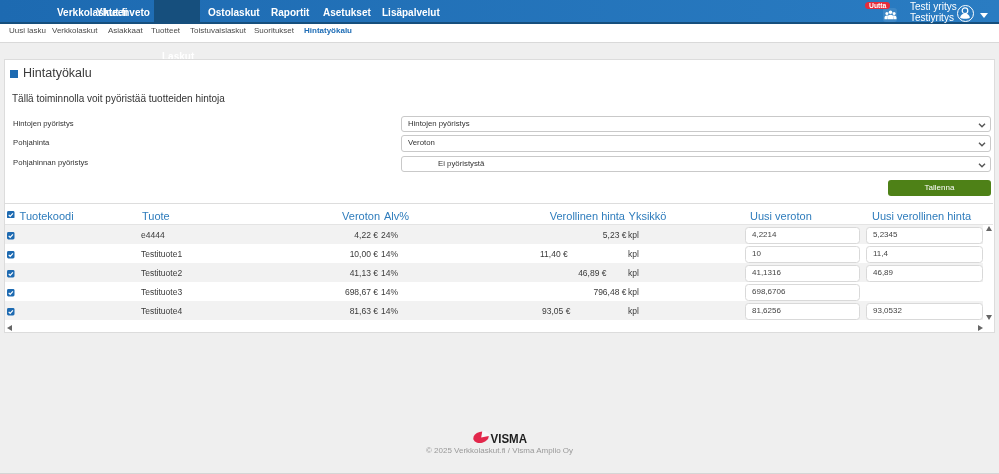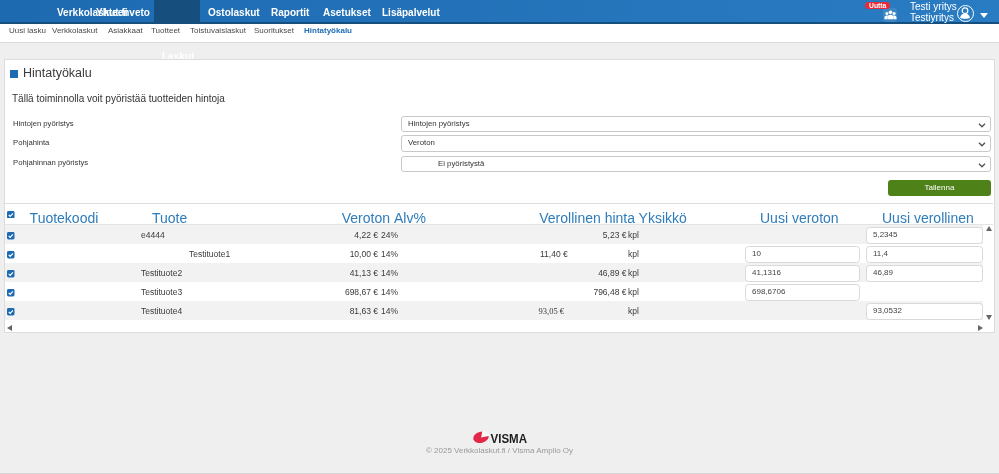--- a/index.html
+++ b/index.html
@@ -34,21 +34,21 @@
 
 .flabel { position:absolute; left:13px; font-size:7.7px; line-height:9px; color:#333; }
 .sel { position:absolute; left:401px; width:590px; height:16.5px; background:#fff; border:1px solid #c9c9c9; border-radius:3px; font-size:7.8px; color:#333; line-height:14.5px; padding-left:6px; }
 .chev { position:absolute; right:4px; top:6px; }
 
 .btn { position:absolute; left:888px; top:180px; width:103px; height:15.5px; background:#4e8117; border-radius:3px; color:#fff; font-size:8px; line-height:15.5px; text-align:center; }
 
 
 .thline1 { position:absolute; left:5px; top:203px; width:988px; height:1px; background:#ddd; }
 .thline2 { position:absolute; left:5px; top:224px; width:988px; height:1px; background:#e4e4e4; }
-.th { position:absolute; top:210px; font-size:14px; color:#2e7cbc;margin-left:10px; }
+.th { position:absolute; top:210px; font-size:11px; color:#2e7cbc; }
 .row { position:absolute; left:5px; width:978px; height:19px; }
 .rg { background:#f2f2f2; }
 .cell { position:absolute; top:5.5px; font-size:8.5px; line-height:9px; color:#3a3a3a; }
 .cb { position:absolute; left:2px; }
 .inp { position:absolute; top:2px; height:16.5px; border:1px solid #d9d9d9; border-radius:3.5px; background:#fff; font-size:8px; color:#444; line-height:14.5px; padding-left:6px; }
 .i1 { left:740px; width:115px; }
 .i2 { left:861px; width:117px; }
 
 
 .tri { position:absolute; width:0; height:0; }
@@ -145,44 +145,45 @@
 <div class="row rg" style="top:225px;">
   <svg class="cb" style="top:7px;" width="7.5" height="7.5" viewBox="0 0 8 8">
       <rect width="8" height="8" rx="1.5" fill="#1d6ab1"></rect>
       <path d="M1.8 4.2l1.6 1.6 2.9-3.2" stroke="#fff" stroke-width="1.3" fill="none"></path>
     </svg>
   <div class="cell" style="left:136px;">e4444</div>
   <div class="cell" style="left:290px; width:83px; text-align:right;">4,22&nbsp;€</div>
   <div class="cell" style="left:376px;">24%</div>
   <div class="cell" style="left:535px; width:86.5px; text-align:right;">5,23&nbsp;€</div>
   <div class="cell" style="left:623px;">kpl</div>
+  <div class="inp i1">4,2214</div>
   <div class="inp i2">5,2345</div>
 </div>
 <div class="row" style="top:244px;">
   <svg class="cb" style="top:7px;" width="7.5" height="7.5" viewBox="0 0 8 8">
       <rect width="8" height="8" rx="1.5" fill="#1d6ab1"></rect>
       <path d="M1.8 4.2l1.6 1.6 2.9-3.2" stroke="#fff" stroke-width="1.3" fill="none"></path>
     </svg>
-  <div class="cell" style="left:136px;margin-left:48px;">Testituote1</div>
+  <div class="cell" style="left:136px;">Testituote1</div>
   <div class="cell" style="left:290px; width:83px; text-align:right;">10,00&nbsp;€</div>
   <div class="cell" style="left:376px;">14%</div>
   <div class="cell" style="left:535px; width:86.5px; ">11,40&nbsp;€</div>
   <div class="cell" style="left:623px;">kpl</div>
   <div class="inp i1">10</div>
   <div class="inp i2">11,4</div>
 </div>
 <div class="row rg" style="top:263px;">
   <svg class="cb" style="top:7px;" width="7.5" height="7.5" viewBox="0 0 8 8">
       <rect width="8" height="8" rx="1.5" fill="#1d6ab1"></rect>
       <path d="M1.8 4.2l1.6 1.6 2.9-3.2" stroke="#fff" stroke-width="1.3" fill="none"></path>
     </svg>
   <div class="cell" style="left:136px;">Testituote2</div>
   <div class="cell" style="left:290px; width:83px; text-align:right;">41,13&nbsp;€</div>
   <div class="cell" style="left:376px;">14%</div>
-  <div class="cell" style="left:535px; width:86.5px; text-align:right;">46,89&nbsp;€</div>
+  <div class="cell" style="left:515px; width:86.5px; text-align:right;">46,89&nbsp;€</div>
   <div class="cell" style="left:623px;">kpl</div>
   <div class="inp i1">41,1316</div>
   <div class="inp i2">46,89</div>
 </div>
 <div class="row" style="top:282px;">
   <svg class="cb" style="top:7px;" width="7.5" height="7.5" viewBox="0 0 8 8">
       <rect width="8" height="8" rx="1.5" fill="#1d6ab1"></rect>
       <path d="M1.8 4.2l1.6 1.6 2.9-3.2" stroke="#fff" stroke-width="1.3" fill="none"></path>
     </svg>
   <div class="cell" style="left:136px;">Testituote3</div>
@@ -193,22 +194,23 @@
   <div class="inp i1">698,6706</div>
 </div>
 <div class="row rg" style="top:301px;">
   <svg class="cb" style="top:7px;" width="7.5" height="7.5" viewBox="0 0 8 8">
       <rect width="8" height="8" rx="1.5" fill="#1d6ab1"></rect>
       <path d="M1.8 4.2l1.6 1.6 2.9-3.2" stroke="#fff" stroke-width="1.3" fill="none"></path>
     </svg>
   <div class="cell" style="left:136px;">Testituote4</div>
   <div class="cell" style="left:290px; width:83px; text-align:right;">81,63&nbsp;€</div>
   <div class="cell" style="left:376px;">14%</div>
-  <div class="cell" style="left:503px; width:86.5px; text-align:center;font-family:Liberation Serif, serif;">93,05&nbsp;€</div>
-  <div class="cell" style="left:623px;">kpl</div>
+  <div class="cell" style="left:537px; width:86.5px; text-align:left;">93,05&nbsp;€</div>
+  <div class="cell" style="left:623px;">kpl</div>
+  <div class="inp i1">81,6256</div>
   <div class="inp i2">93,0532</div>
 </div>
 
 <div class="tri" style="left:985.5px; top:225.5px; border-left:3px solid transparent; border-right:3px solid transparent; border-bottom:5px solid #666;"></div>
 <div class="tri" style="left:985.5px; top:315px; border-left:3px solid transparent; border-right:3px solid transparent; border-top:5px solid #666;"></div>
 <div class="tri" style="left:6.5px; top:324.5px; border-top:3px solid transparent; border-bottom:3px solid transparent; border-right:5px solid #666;"></div>
 <div class="tri" style="left:978px; top:324.5px; border-top:3px solid transparent; border-bottom:3px solid transparent; border-left:5px solid #666;"></div>
 
 <svg class="abs" style="left:472.5px; top:431px;" width="17" height="13" viewBox="0 0 17 13">
   <ellipse cx="8" cy="6.3" rx="7.8" ry="5.5" transform="rotate(-14 8 6.3)" fill="#e2274b"></ellipse>

